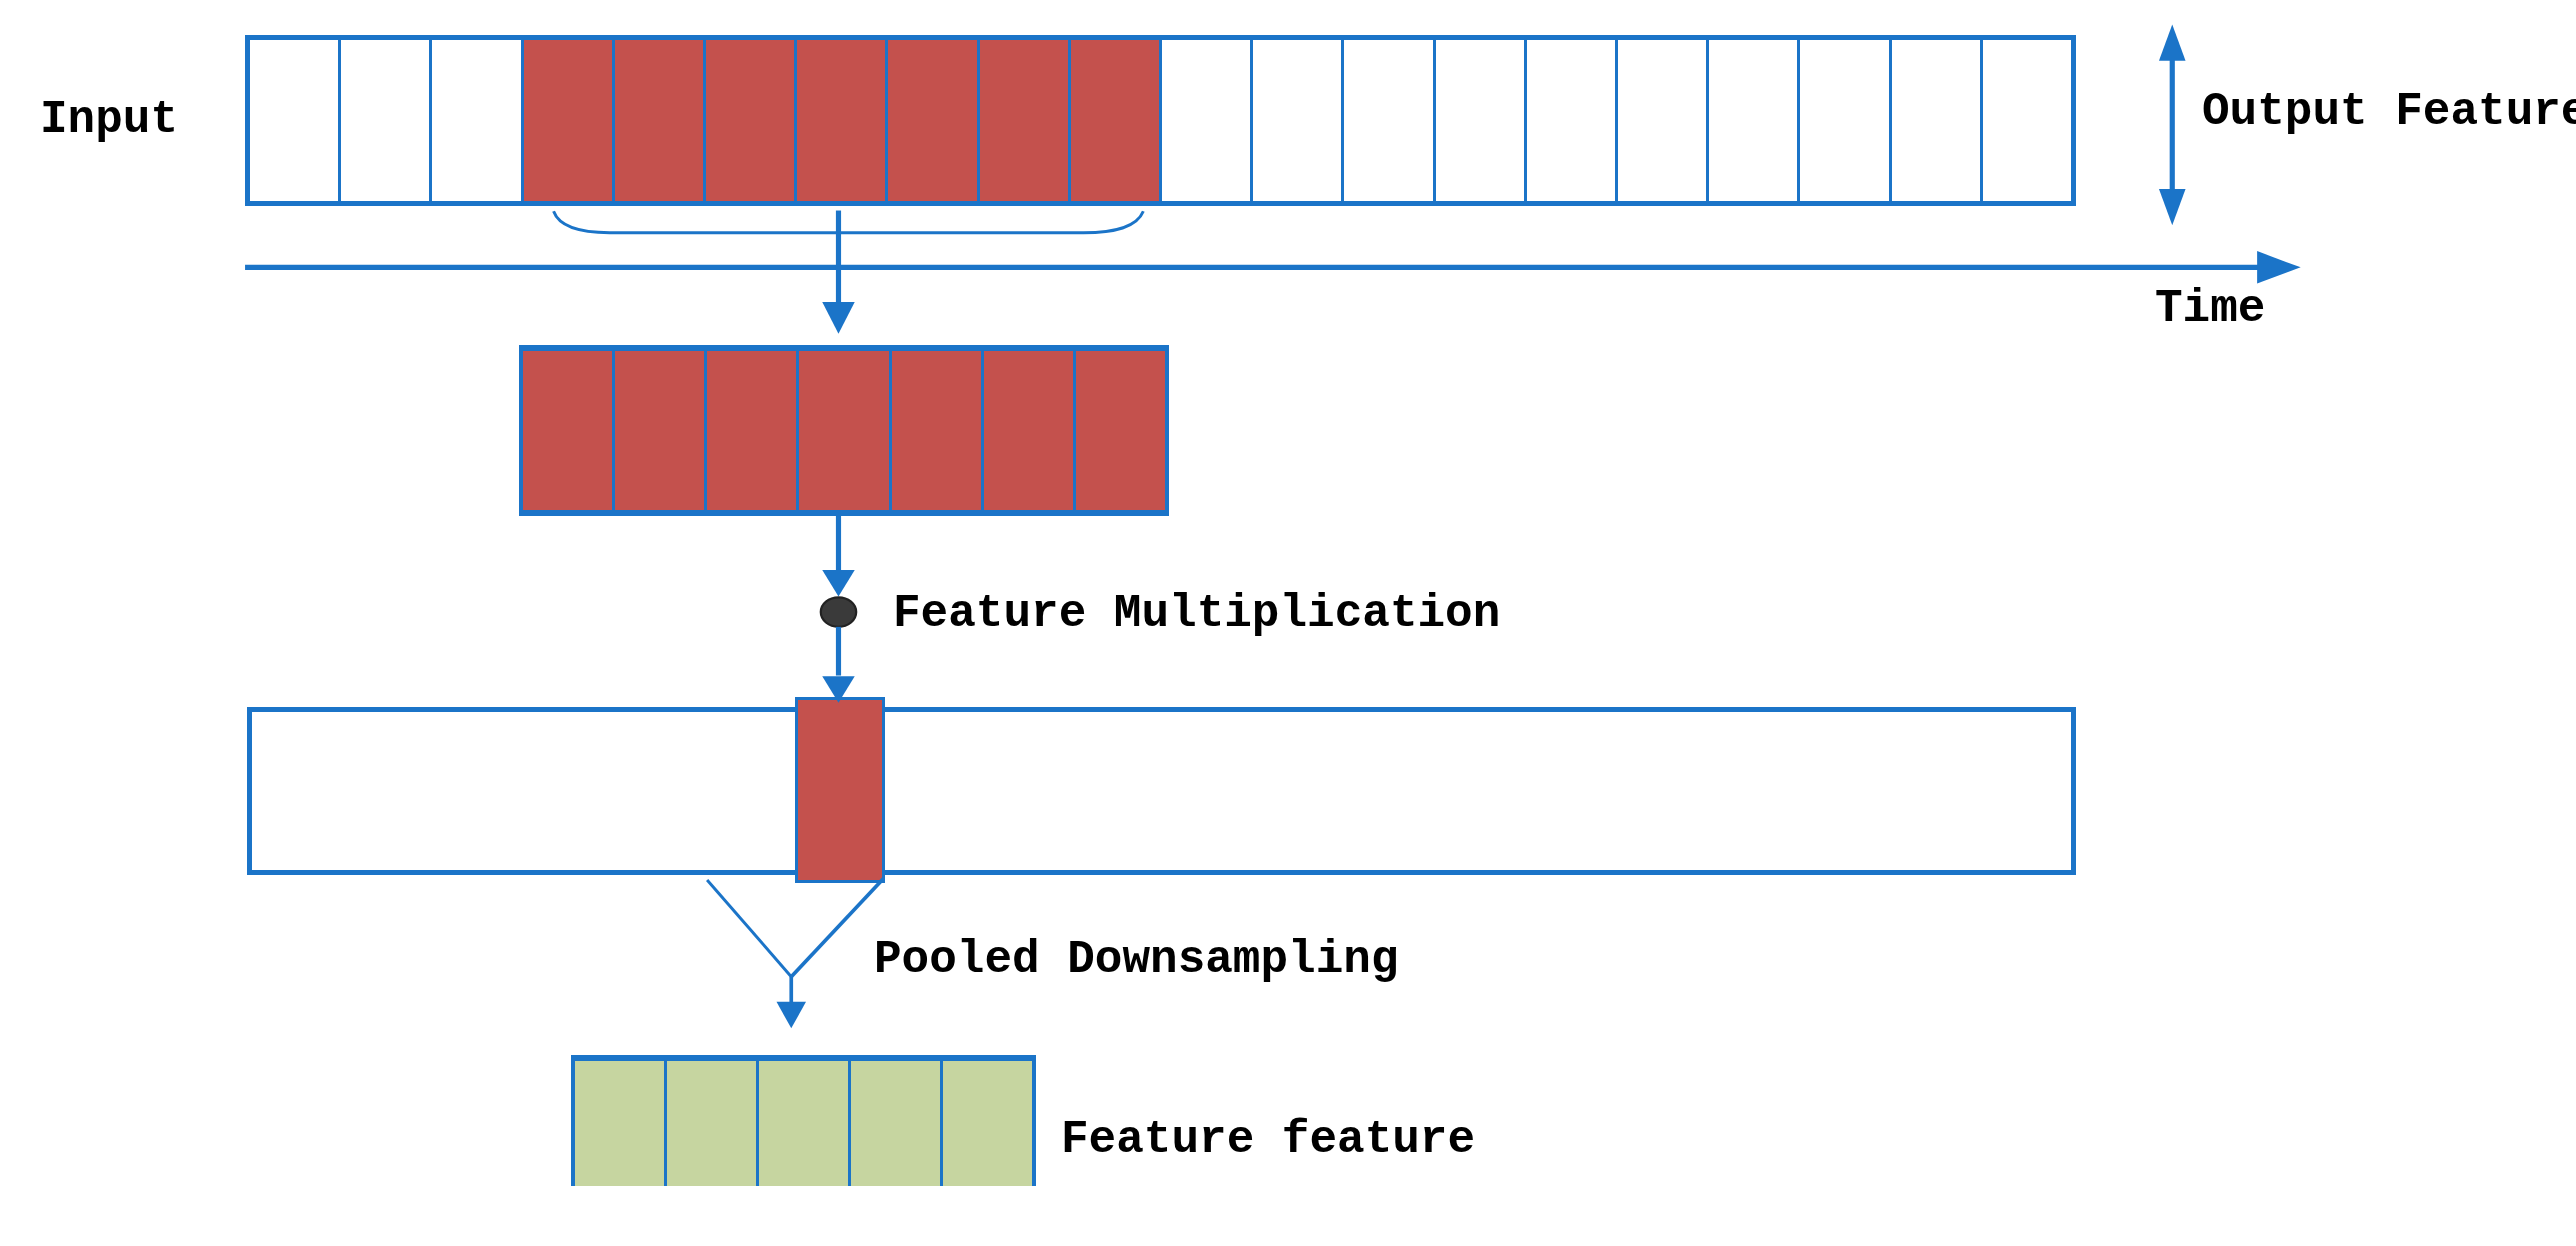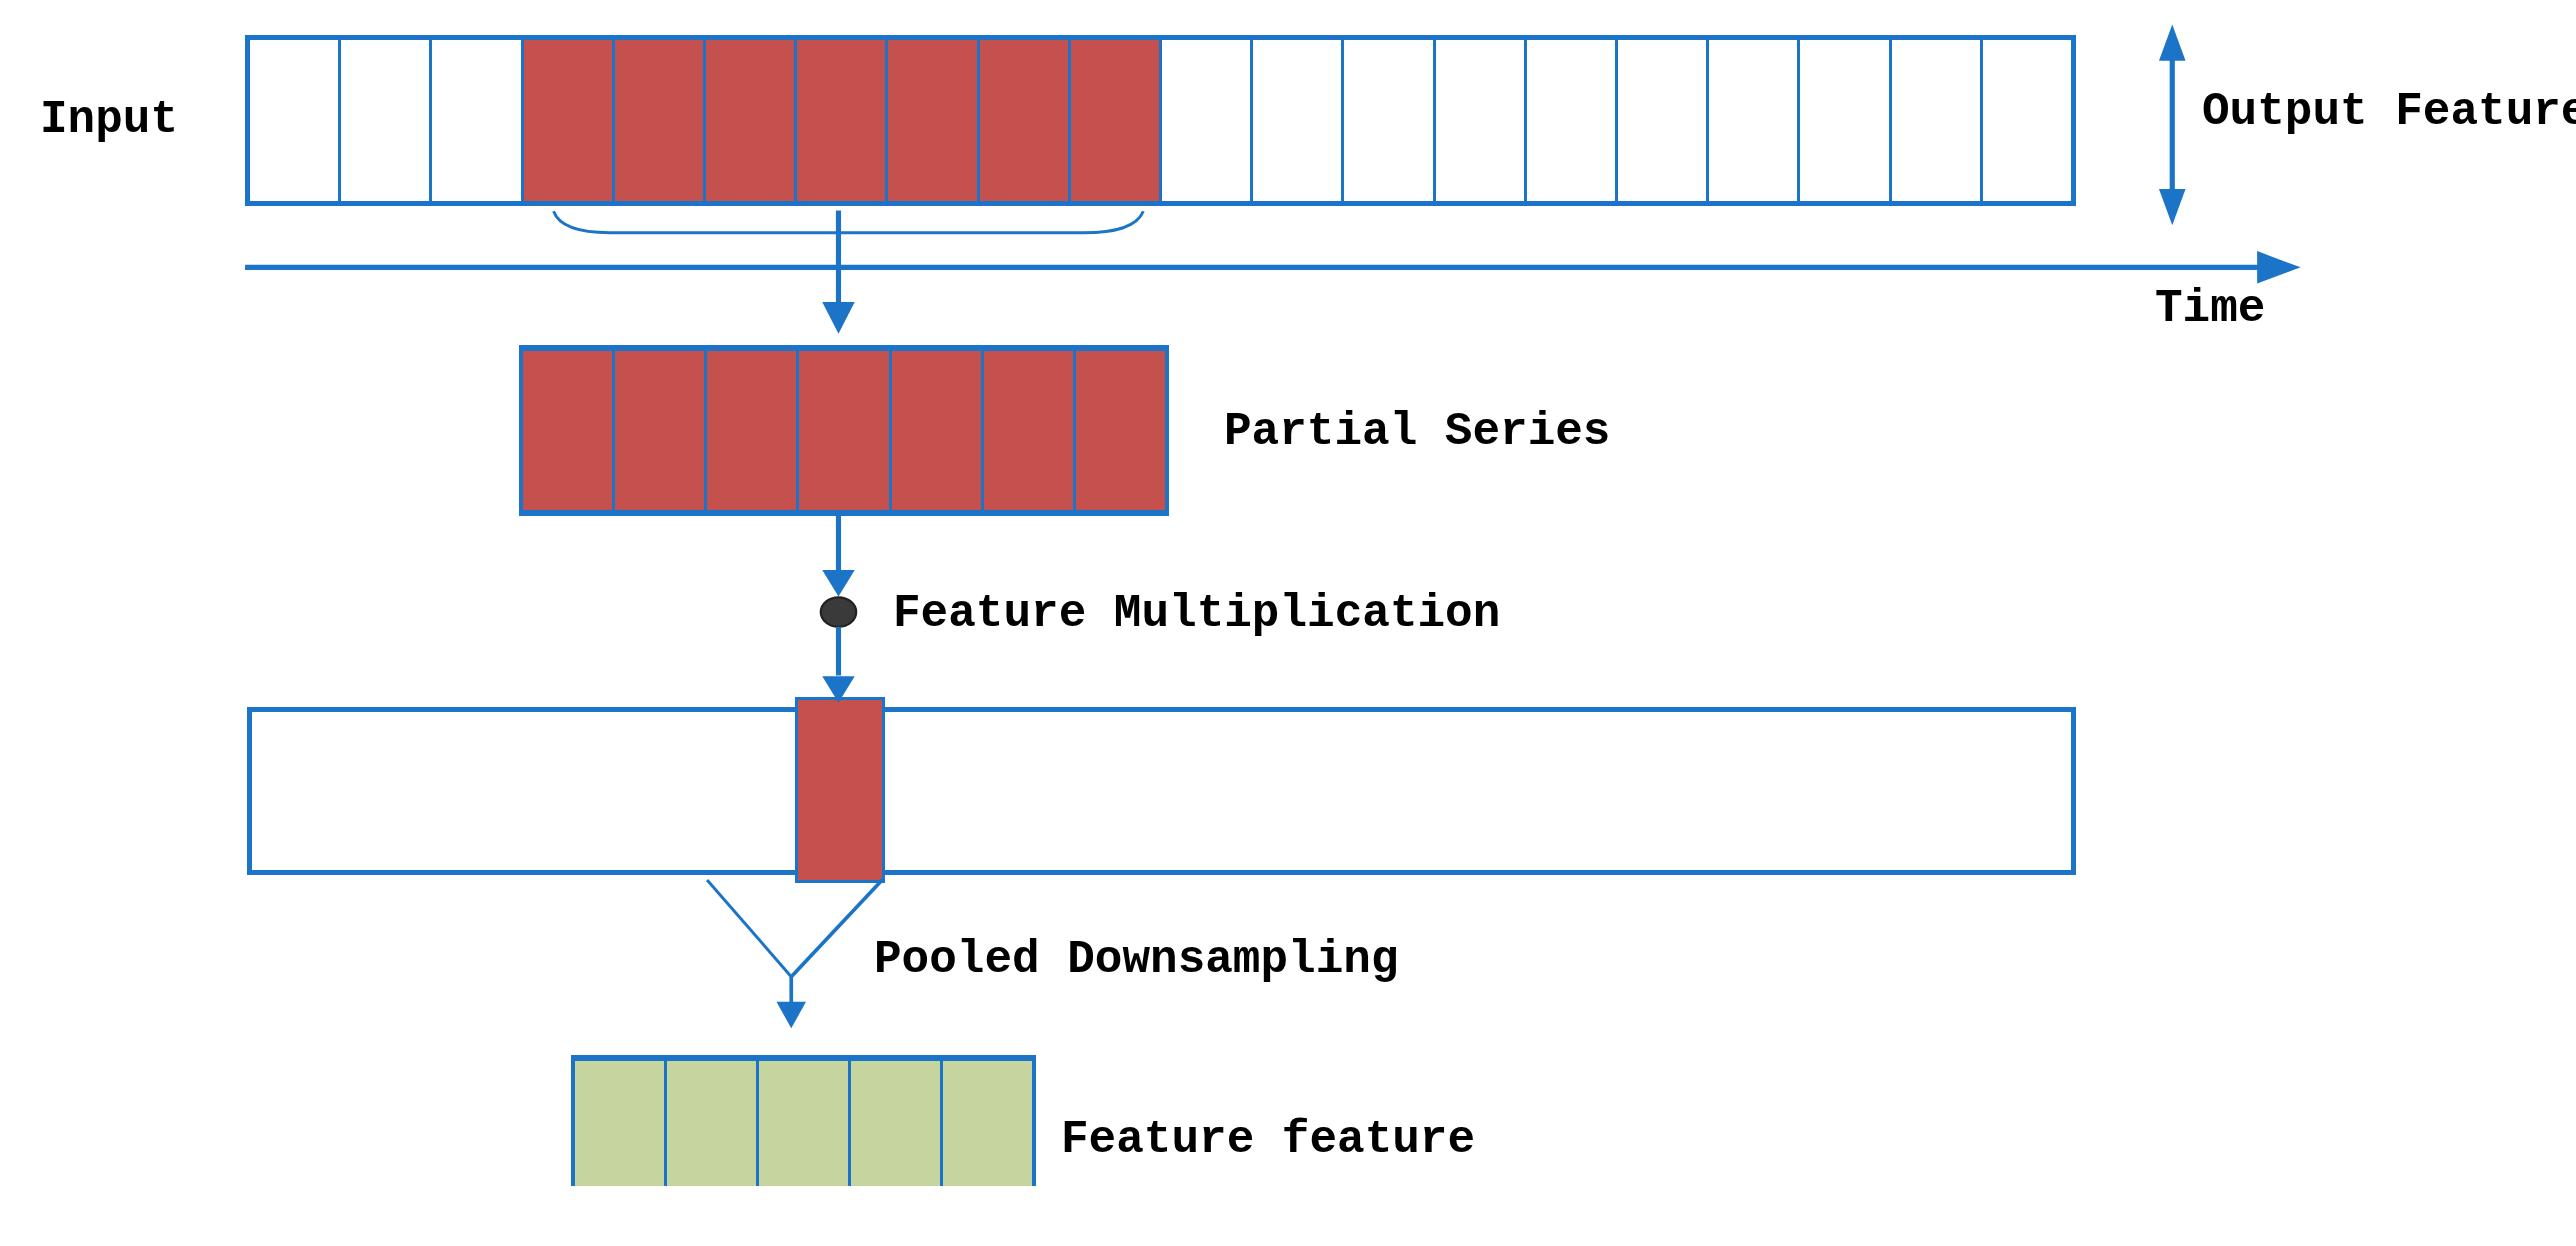--- a/index.html
+++ b/index.html
@@ -92,21 +92,20 @@
 
     <line class="stroke" x1="958" y1="1192" x2="1072" y2="1323" stroke-width="4"></line>
     <line class="stroke" x1="1197" y1="1190" x2="1072" y2="1323" stroke-width="5"></line>
     <line class="stroke" x1="1072" y1="1323" x2="1072" y2="1362" stroke-width="5"></line>
     <polygon class="head" points="1072,1393 1052,1357 1092,1357"></polygon>
   </svg>
 
   <div class="label" id="input-label">Input</div>
   <div class="label" id="input-feature-label">Output Feature</div>
   <div class="label" id="time-label">Time</div>
-  <div class="label" id="partial-series-label">Partial Series</div>
   <div class="label" id="weighted-mult-label">Feature Multiplication</div>
   <div class="label" id="pooled-down-label">Pooled Downsampling</div>
   <div class="label" id="output-feature-label">Feature feature</div>
 
   <div class="row" id="input-row">
       <div class="cell"></div>
       <div class="cell"></div>
       <div class="cell"></div>
       <div class="cell red"></div>
       <div class="cell red"></div>

